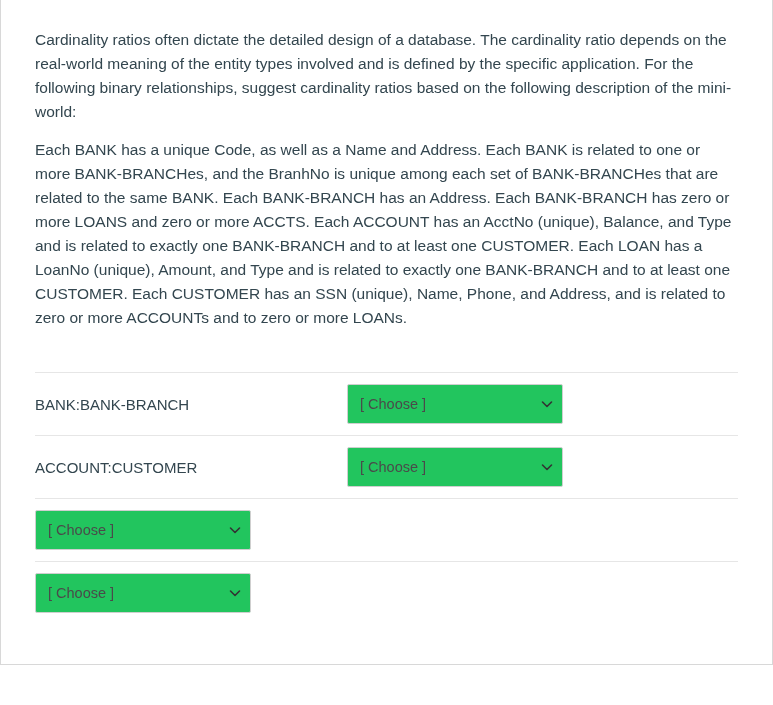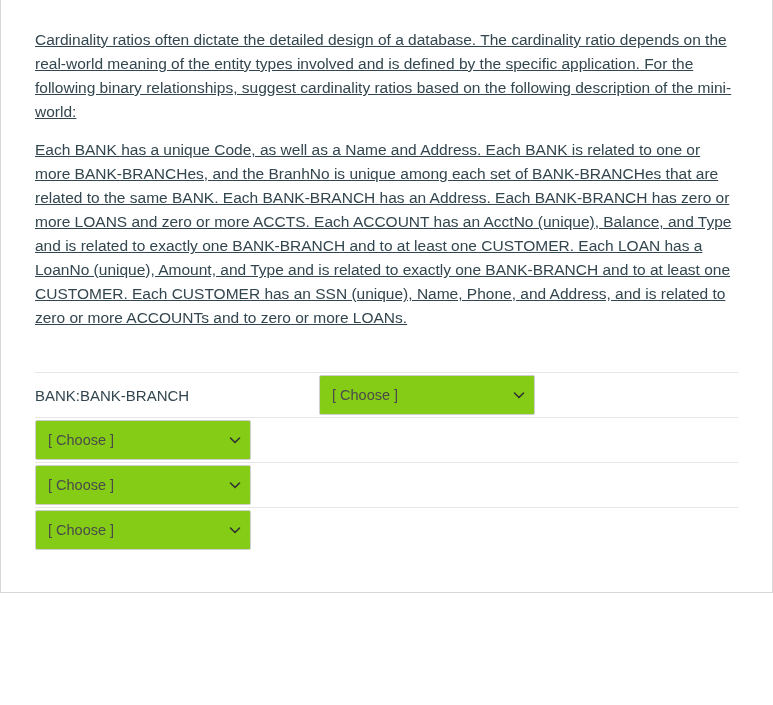--- a/index.html
+++ b/index.html
@@ -16,45 +16,45 @@
     .container {
       border: 1px solid #d8d8d8;
       border-top: none;
       padding: 28px 34px 40px 34px;
     }
     .para {
       color: #33464f;
       font-size: 15.5px;
       line-height: 1.55;
       margin-bottom: 14px;
-      text-decoration: underline;
     }
     .questions {
       margin-top: 42px;
     }
     .question-row {
       display: flex;
       align-items: center;
       border-top: 1px solid #e6e6e6;
-      padding: 2px 0;
+      padding: 11px 0;
+      gap: 28px;
     }
     .question-label {
       flex: 0 0 284px;
       color: #33464f;
       font-size: 15px;
     }
     .select-wrap {
       position: relative;
       width: 216px;
     }
     .select-box {
       width: 100%;
       height: 40px;
       border: 1px solid #cfcfcf;
-      background: #84cc16;
+      background: #22c55e;
       padding: 0 30px 0 12px;
       font-size: 14.5px;
       color: #4a4a4a;
       display: flex;
       align-items: center;
       cursor: pointer;
       border-radius: 2px;
     }
     .chevron {
       position: absolute;
@@ -87,20 +87,21 @@
         </div>
         <span class="chevron">
           <svg viewBox="0 0 12 12">
               <path d="M1.5 4 L6 8.5 L10.5 4" stroke="#333" stroke-width="1.6" fill="none" stroke-linecap="round" stroke-linejoin="round"></path>
             </svg>
         </span>
       </div>
     </div>
 
     <div class="question-row">
+      <div class="question-label">ACCOUNT:CUSTOMER</div>
       <div class="select-wrap">
         <div class="select-box">
           <span>[ Choose ]</span>
         </div>
         <span class="chevron">
           <svg viewBox="0 0 12 12">
               <path d="M1.5 4 L6 8.5 L10.5 4" stroke="#333" stroke-width="1.6" fill="none" stroke-linecap="round" stroke-linejoin="round"></path>
             </svg>
         </span>
       </div>

